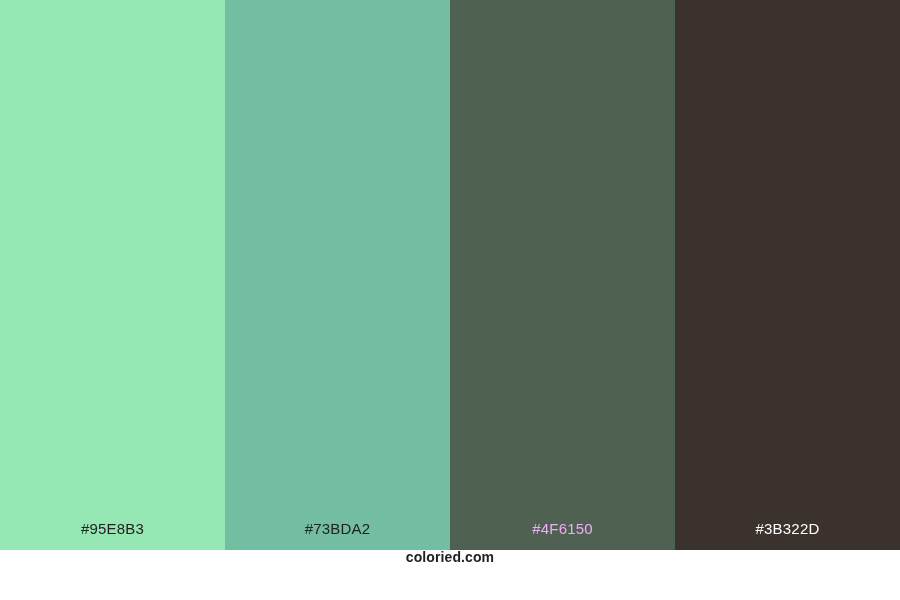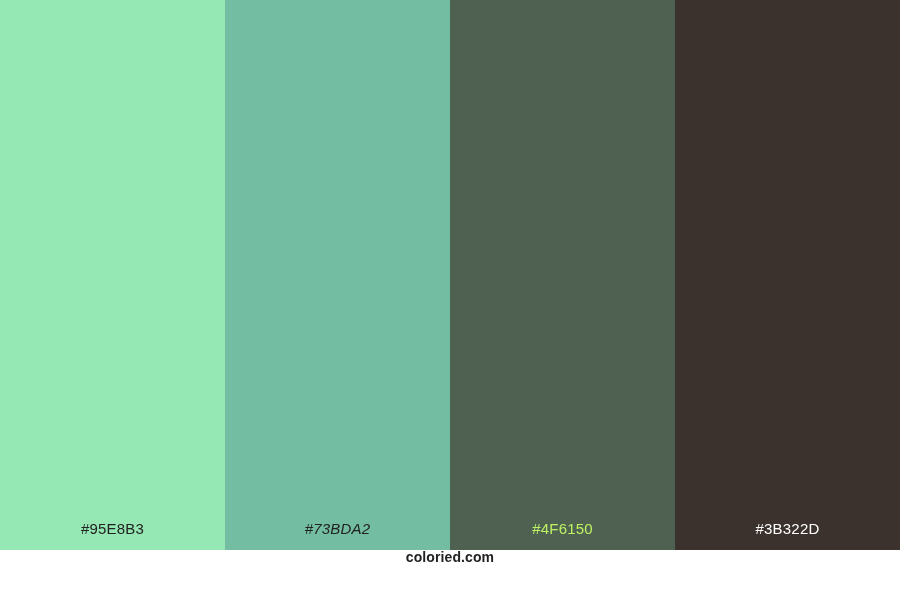--- a/index.html
+++ b/index.html
@@ -74,27 +74,27 @@
 <body>
 
 <div class="palette-page">
 
   <div class="swatch-strip">
 
     <div class="swatch" style="background-color: rgb(149, 232, 179);">
       <span class="swatch-label dark-text" style="color: rgb(34, 34, 34);">#95E8B3</span>
     </div>
 
-    <div class="swatch" style="background-color: rgb(115, 189, 162); font-style: italic;">
+    <div class="swatch" style="background-color: rgb(115, 189, 162);">
       <span class="swatch-label dark-text" style="color: rgb(34, 34, 34);">#73BDA2</span>
     </div>
 
 
     <div class="swatch" style="background-color: rgb(79, 97, 80);">
-      <span class="swatch-label light-text" style="color: #bef264;">#4F6150</span>
+      <span class="swatch-label light-text" style="color: #f0abfc;">#4F6150</span>
     </div>
 
     <div class="swatch" style="background-color: rgb(59, 50, 45);">
       <span class="swatch-label light-text" style="color: rgb(255, 255, 255);">#3B322D</span>
     </div>
 
   </div>
 
   <div class="footer" style="background-color: rgb(255, 255, 255);">
     <span class="footer-brand" style="color: rgb(34, 34, 34);">coloried.com</span>

